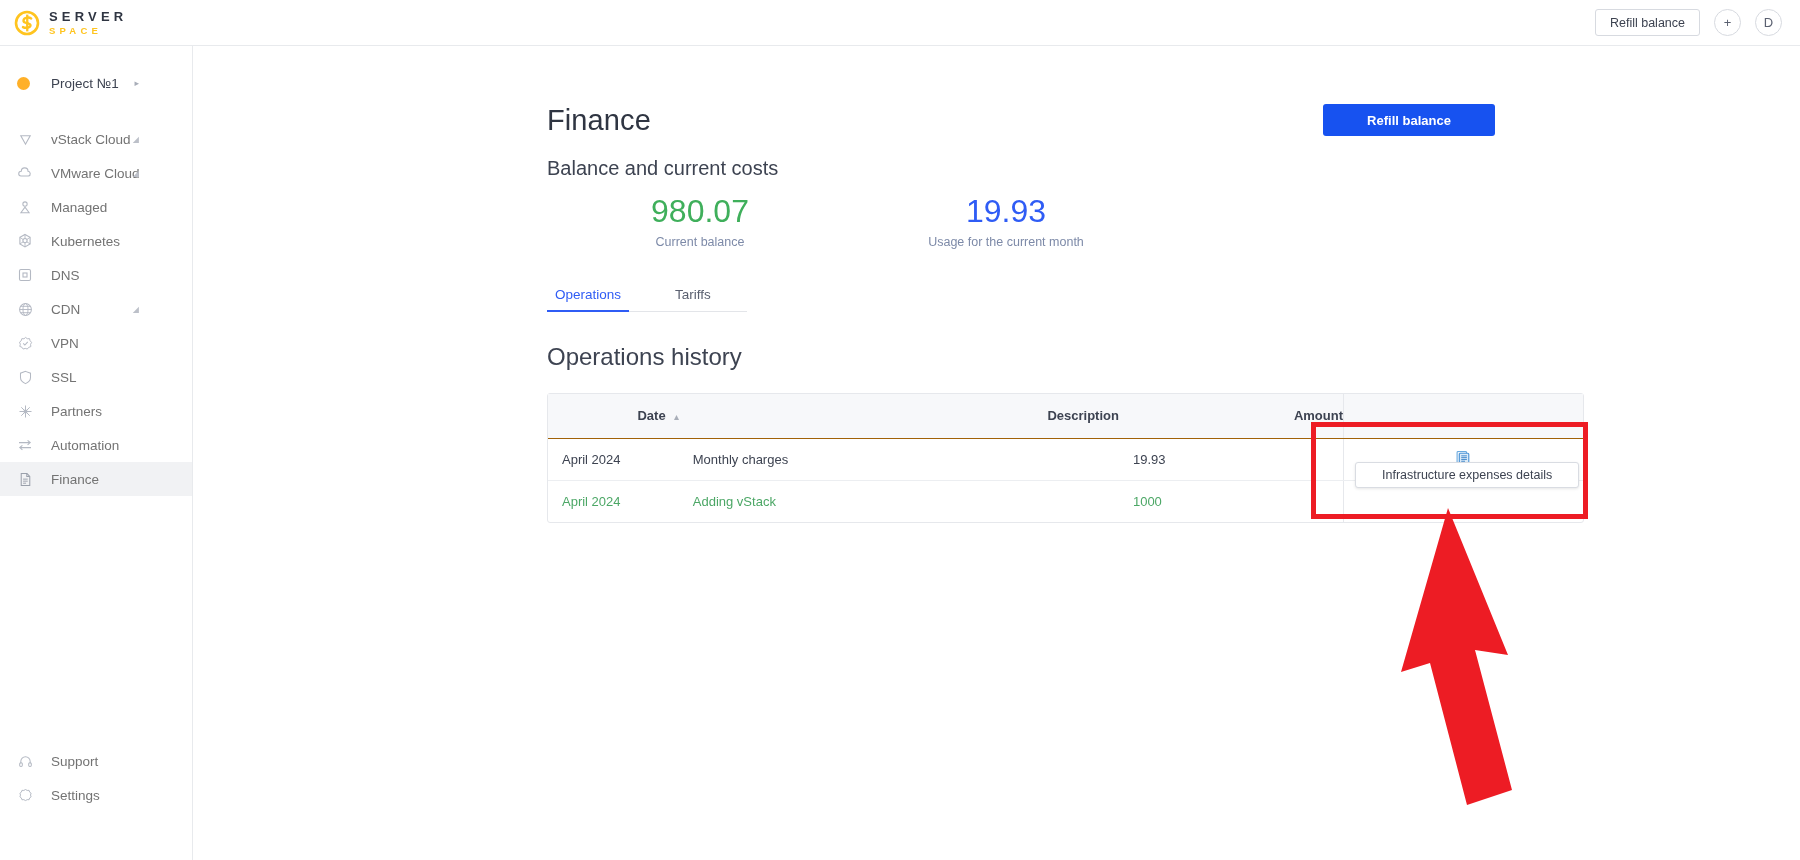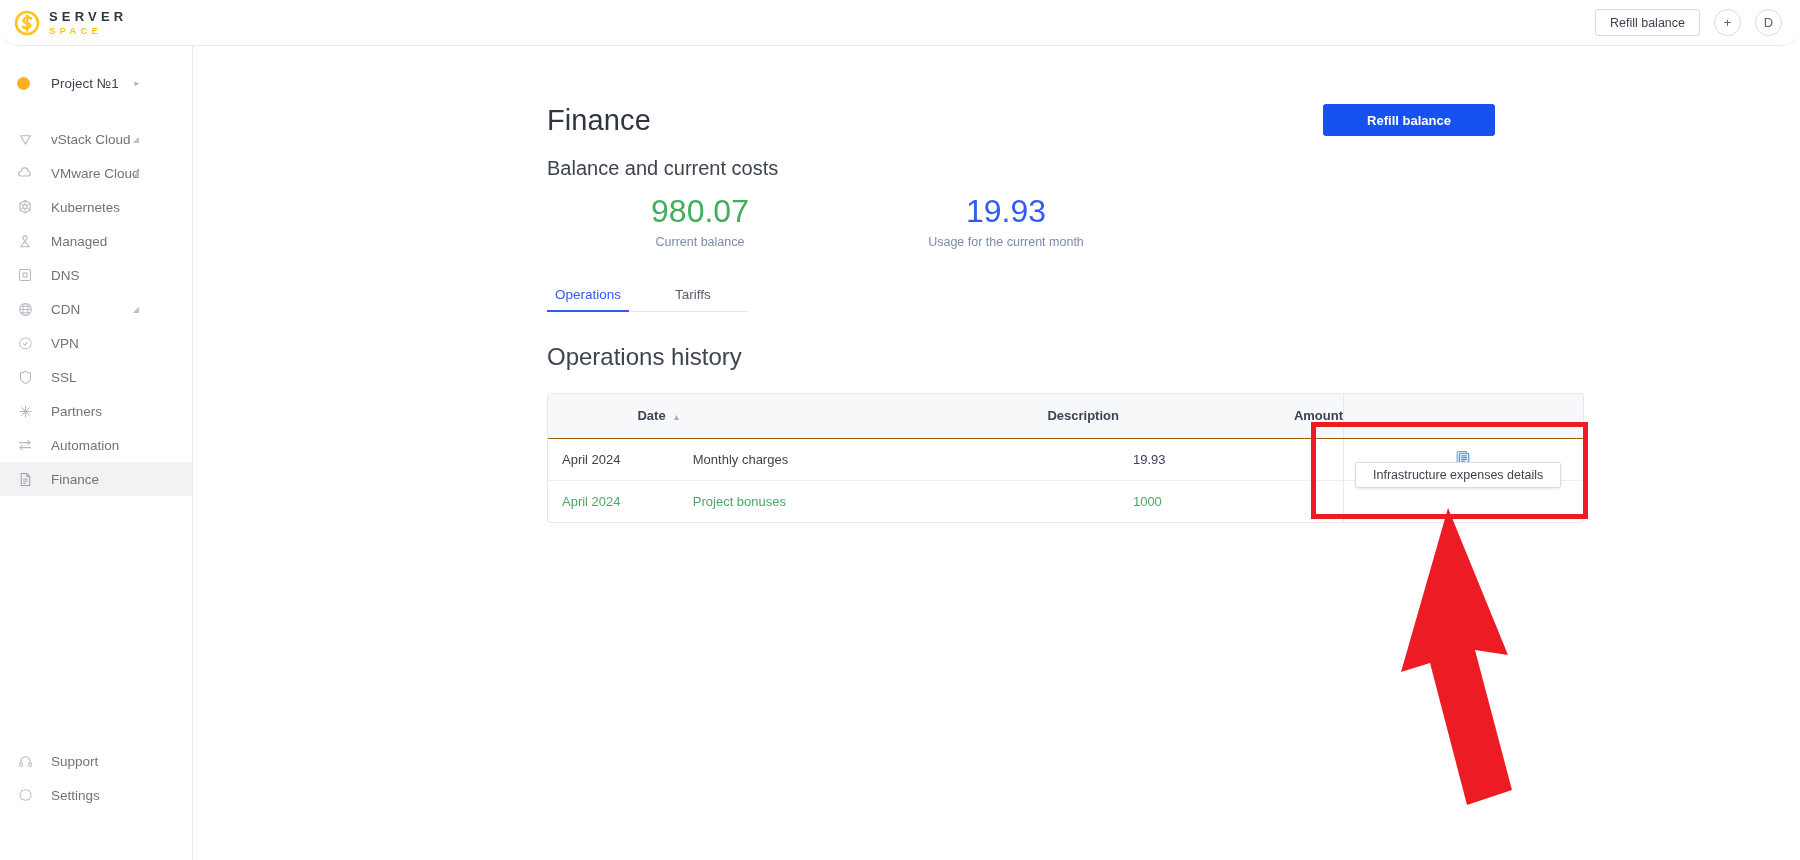--- a/index.html
+++ b/index.html
@@ -9,21 +9,20 @@
     font-family: "Liberation Sans", sans-serif;
     overflow: hidden;
   }
   #app { position: relative; width: 1800px; height: 860px; }
 
   
   .topbar {
     position: absolute; top: 0; left: 0; width: 1800px; height: 46px;
     background: #fff; display: flex; align-items: center;
     border-bottom: 1px solid #e8eaed;
-    border-radius: 19px;
   }
   .brand { display: flex; align-items: center; margin-left: 14px; }
   .brand-mark { width: 26px; height: 26px; }
   .brand-words { margin-left: 9px; line-height: 1; }
   .brand-line1 {
     font-size: 13px; font-weight: bold; letter-spacing: 4.2px;
     color: #2f3542;
   }
   .brand-line2 {
     font-size: 9.5px; font-weight: bold; letter-spacing: 4.2px;
@@ -168,21 +167,21 @@
 
   .doc-icon-btn {
     display: inline-flex; background: none; border: none;
     cursor: pointer; padding: 0; position: relative; top: 1px;
   }
 
   
   .tooltip {
     position: absolute; left: 1355px; top: 462px;
     background: #fff; border: 1px solid #d9dce2; border-radius: 3px;
-    padding: 5px 17px; font-size: 12.5px; color: #3d4351;
+    padding: 5px 26px; font-size: 12.5px; color: #3d4351;
     white-space: nowrap; box-shadow: 0 1px 3px rgba(0,0,0,0.10);
     z-index: 30;
   }
 
   
   .highlight-box {
     position: absolute; left: 1311px; top: 422px;
     width: 277px; height: 97px;
     border: 5px solid #ed1c24; z-index: 25; pointer-events: none;
   }
@@ -243,37 +242,37 @@
           <svg width="16" height="16" viewBox="0 0 16 16">
               <path d="M4 11 a2.4 2.4 0 0 1 .3-4.8 A3.3 3.3 0 0 1 11 6.3 a2.4 2.4 0 0 1 .5 4.7 Z" fill="none" stroke="#b4b9c3" stroke-width="1.1"></path>
             </svg>
         </span>
         <span class="nav-label">VMware Cloud</span>
         <span class="nav-caret">◢</span>
       </div>
 
       <div class="nav-item">
         <span class="nav-ico">
+          <svg width="14" height="15" viewBox="0 0 14 16">
+            <circle cx="7" cy="4.3" r="2.3" fill="none" stroke="#b4b9c3" stroke-width="1.1"></circle>
+            <path d="M2.6 13.5 L11.4 13.5 L7 7.6 Z" fill="none" stroke="#b4b9c3" stroke-width="1.1"></path>
+          </svg>
+        </span>
+        <span class="nav-label">Managed</span>
+      </div>
+
+      <div class="nav-item">
+        <span class="nav-ico">
           <svg width="16" height="16" viewBox="0 0 16 16">
             <path d="M8 1.4 13.1 4.3 13.1 10.9 8 13.9 2.9 10.9 2.9 4.3 Z" fill="none" stroke="#b4b9c3" stroke-width="1.1"></path>
             <circle cx="8" cy="7.6" r="2.1" fill="none" stroke="#b4b9c3" stroke-width="1.1"></circle>
             <path d="M8 1.4 V5.5 M13.1 4.3 L9.9 6.5 M13.1 10.9 L9.9 8.9 M8 13.9 V9.7 M2.9 10.9 L6.1 8.9 M2.9 4.3 L6.1 6.5" stroke="#b4b9c3" stroke-width="0.9"></path>
           </svg>
         </span>
         <span class="nav-label">Kubernetes</span>
-      </div>
-
-      <div class="nav-item">
-        <span class="nav-ico">
-          <svg width="14" height="15" viewBox="0 0 14 16">
-            <circle cx="7" cy="4.3" r="2.3" fill="none" stroke="#b4b9c3" stroke-width="1.1"></circle>
-            <path d="M2.6 13.5 L11.4 13.5 L7 7.6 Z" fill="none" stroke="#b4b9c3" stroke-width="1.1"></path>
-          </svg>
-        </span>
-        <span class="nav-label">Managed</span>
       </div>
 
       <div class="nav-item">
         <span class="nav-ico">
           <svg width="14" height="14" viewBox="0 0 14 14">
             <rect x="1.5" y="1.5" width="11" height="11" rx="1.4" fill="none" stroke="#b4b9c3" stroke-width="1.1"></rect>
             <rect x="5" y="5" width="4" height="4" fill="none" stroke="#b4b9c3" stroke-width="1.1"></rect>
           </svg>
         </span>
         <span class="nav-label">DNS</span>
@@ -417,21 +416,21 @@
                 <svg width="17" height="17" viewBox="0 0 18 18">
                   <rect x="2.2" y="1.6" width="10" height="13" rx="1" fill="#eaf3fb" stroke="#6aaadf" stroke-width="1.1"></rect>
                   <rect x="4.6" y="3.4" width="10" height="13" rx="1" fill="#dcecf9" stroke="#4d95d6" stroke-width="1.2"></rect>
                   <path d="M6.6 6.2 H12.6 M6.6 8.1 H12.6 M6.6 10 H12.6 M6.6 11.9 H10.6" stroke="#3f85c9" stroke-width="1"></path>
                 </svg>
               </button>
             </td>
           </tr>
           <tr class="row-green">
             <td>April 2024</td>
-            <td>Project bonuses</td>
+            <td>Adding vStack</td>
             <td>1000</td>
             <td class="c-action"></td>
           </tr>
         </tbody>
       </table>
     </div>
   </div>
 
   <div class="tooltip">Infrastructure expenses details</div>
 

